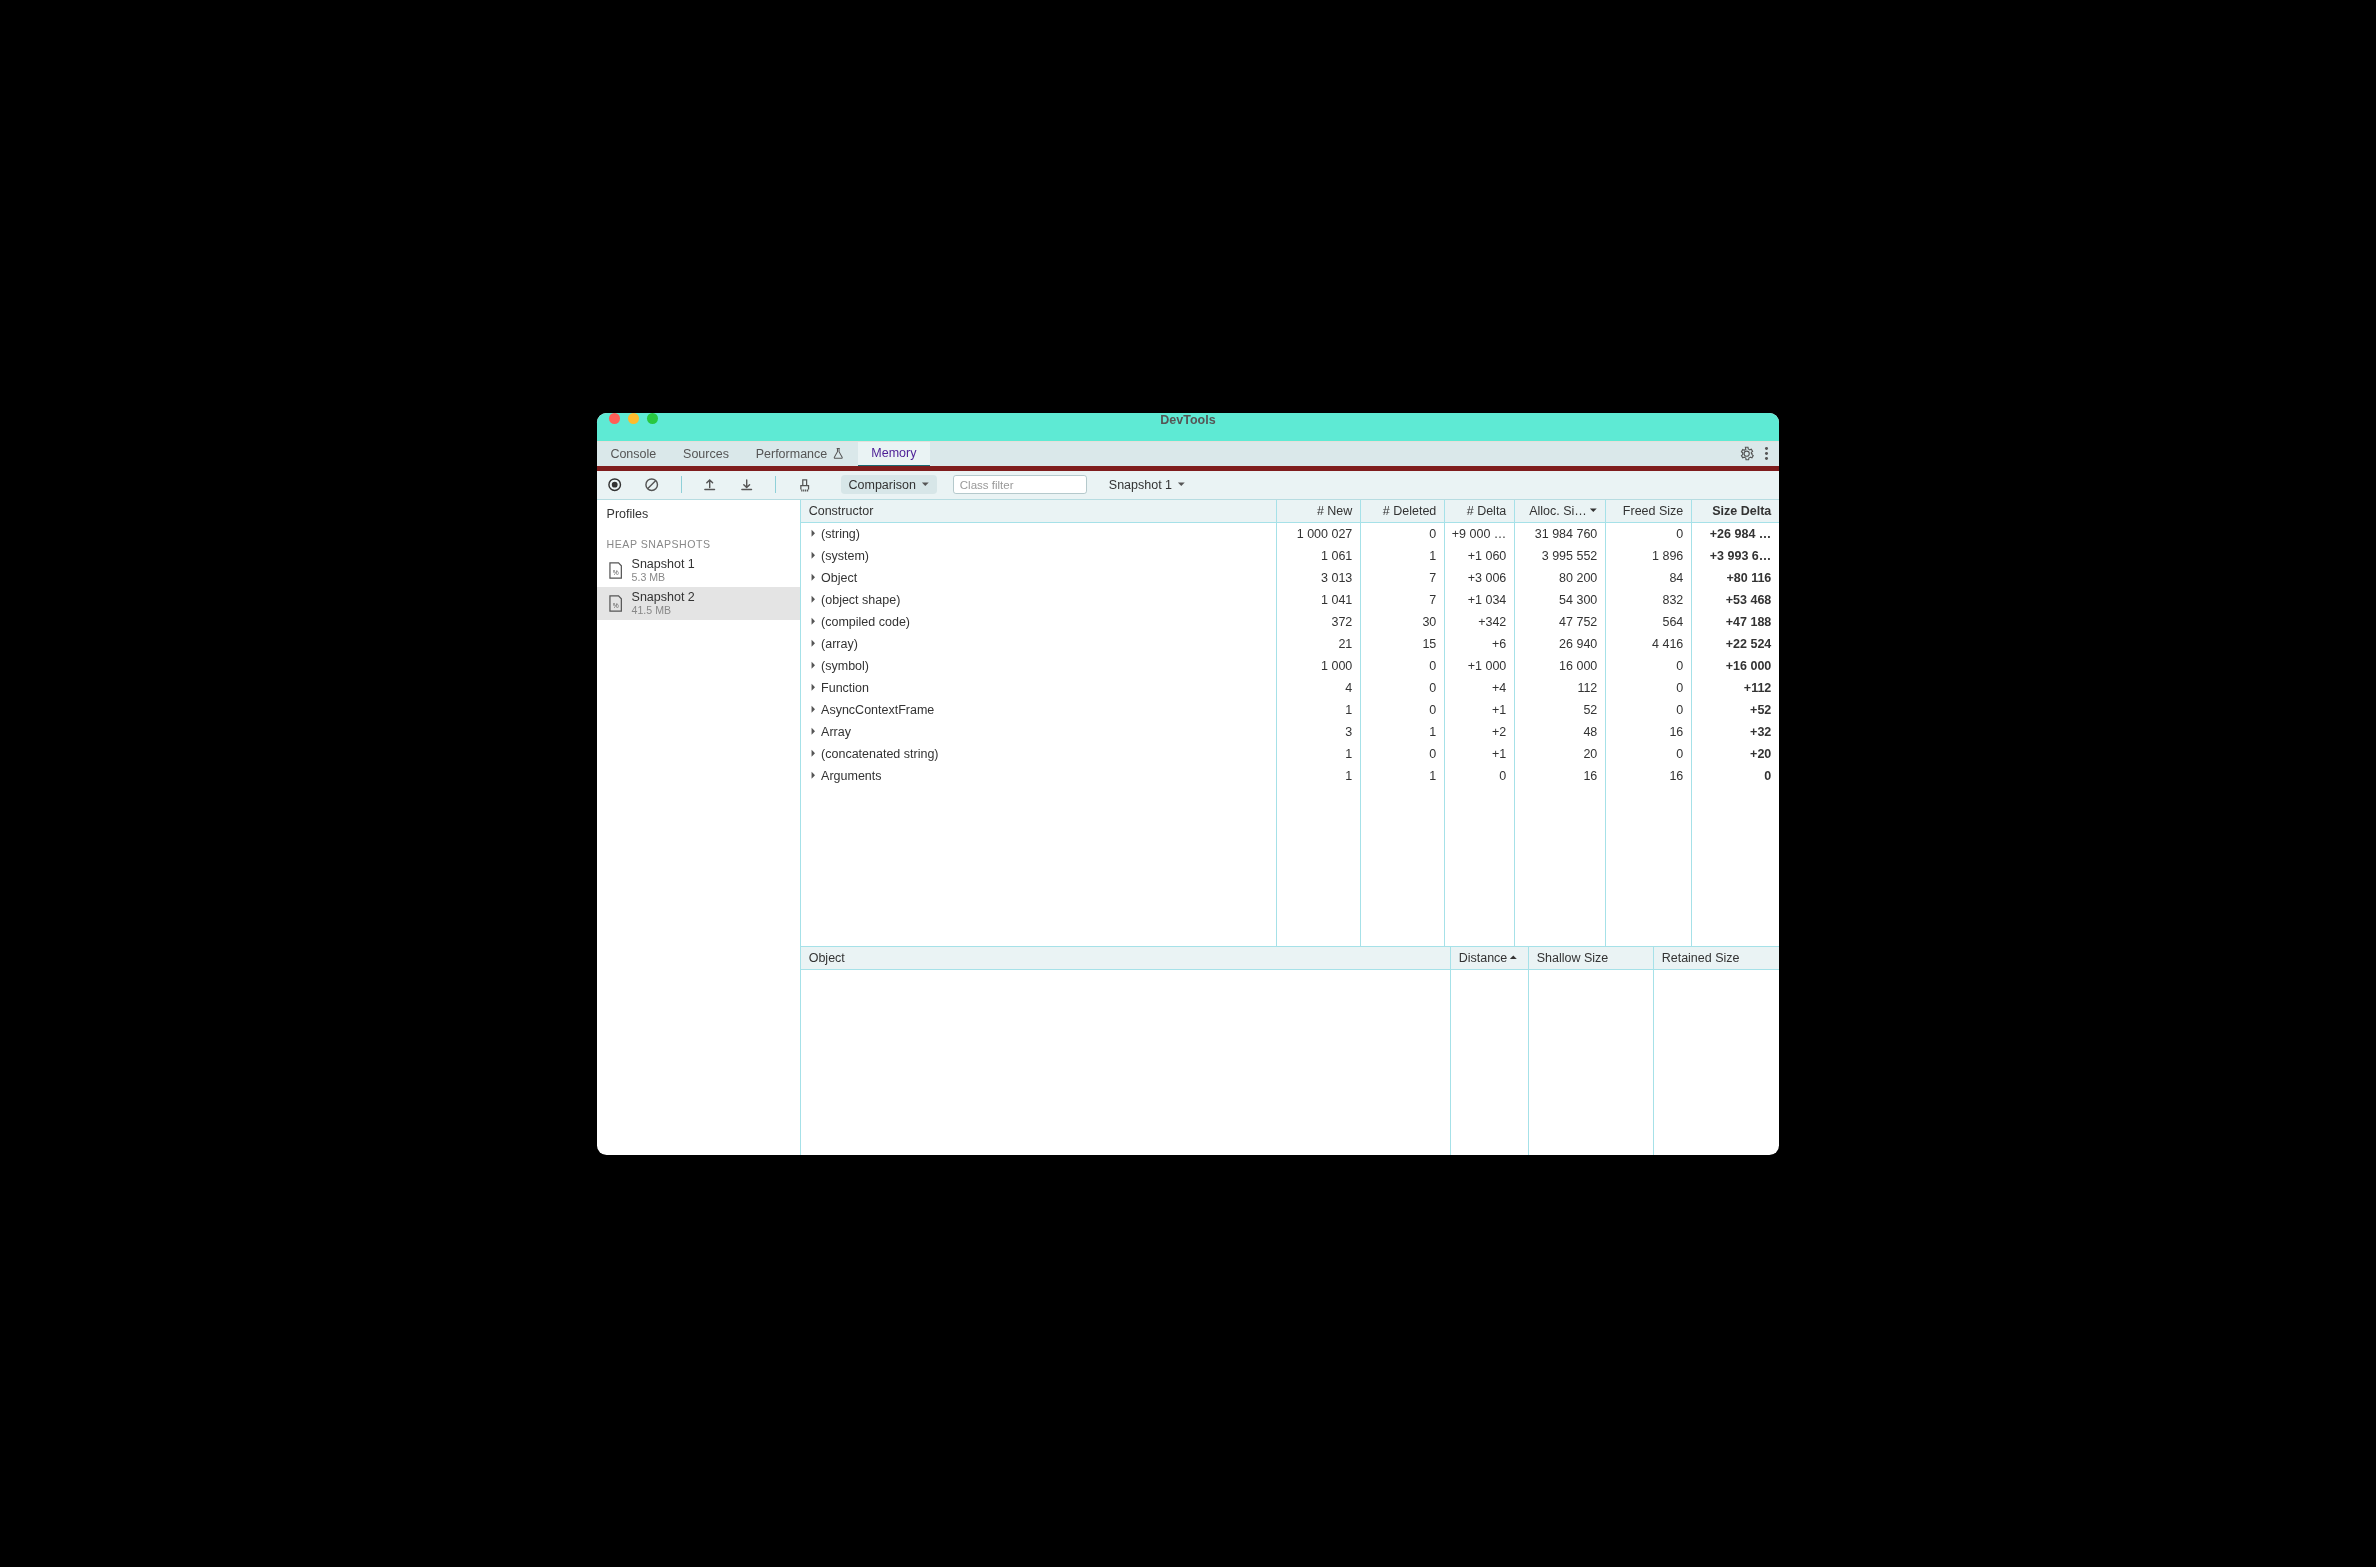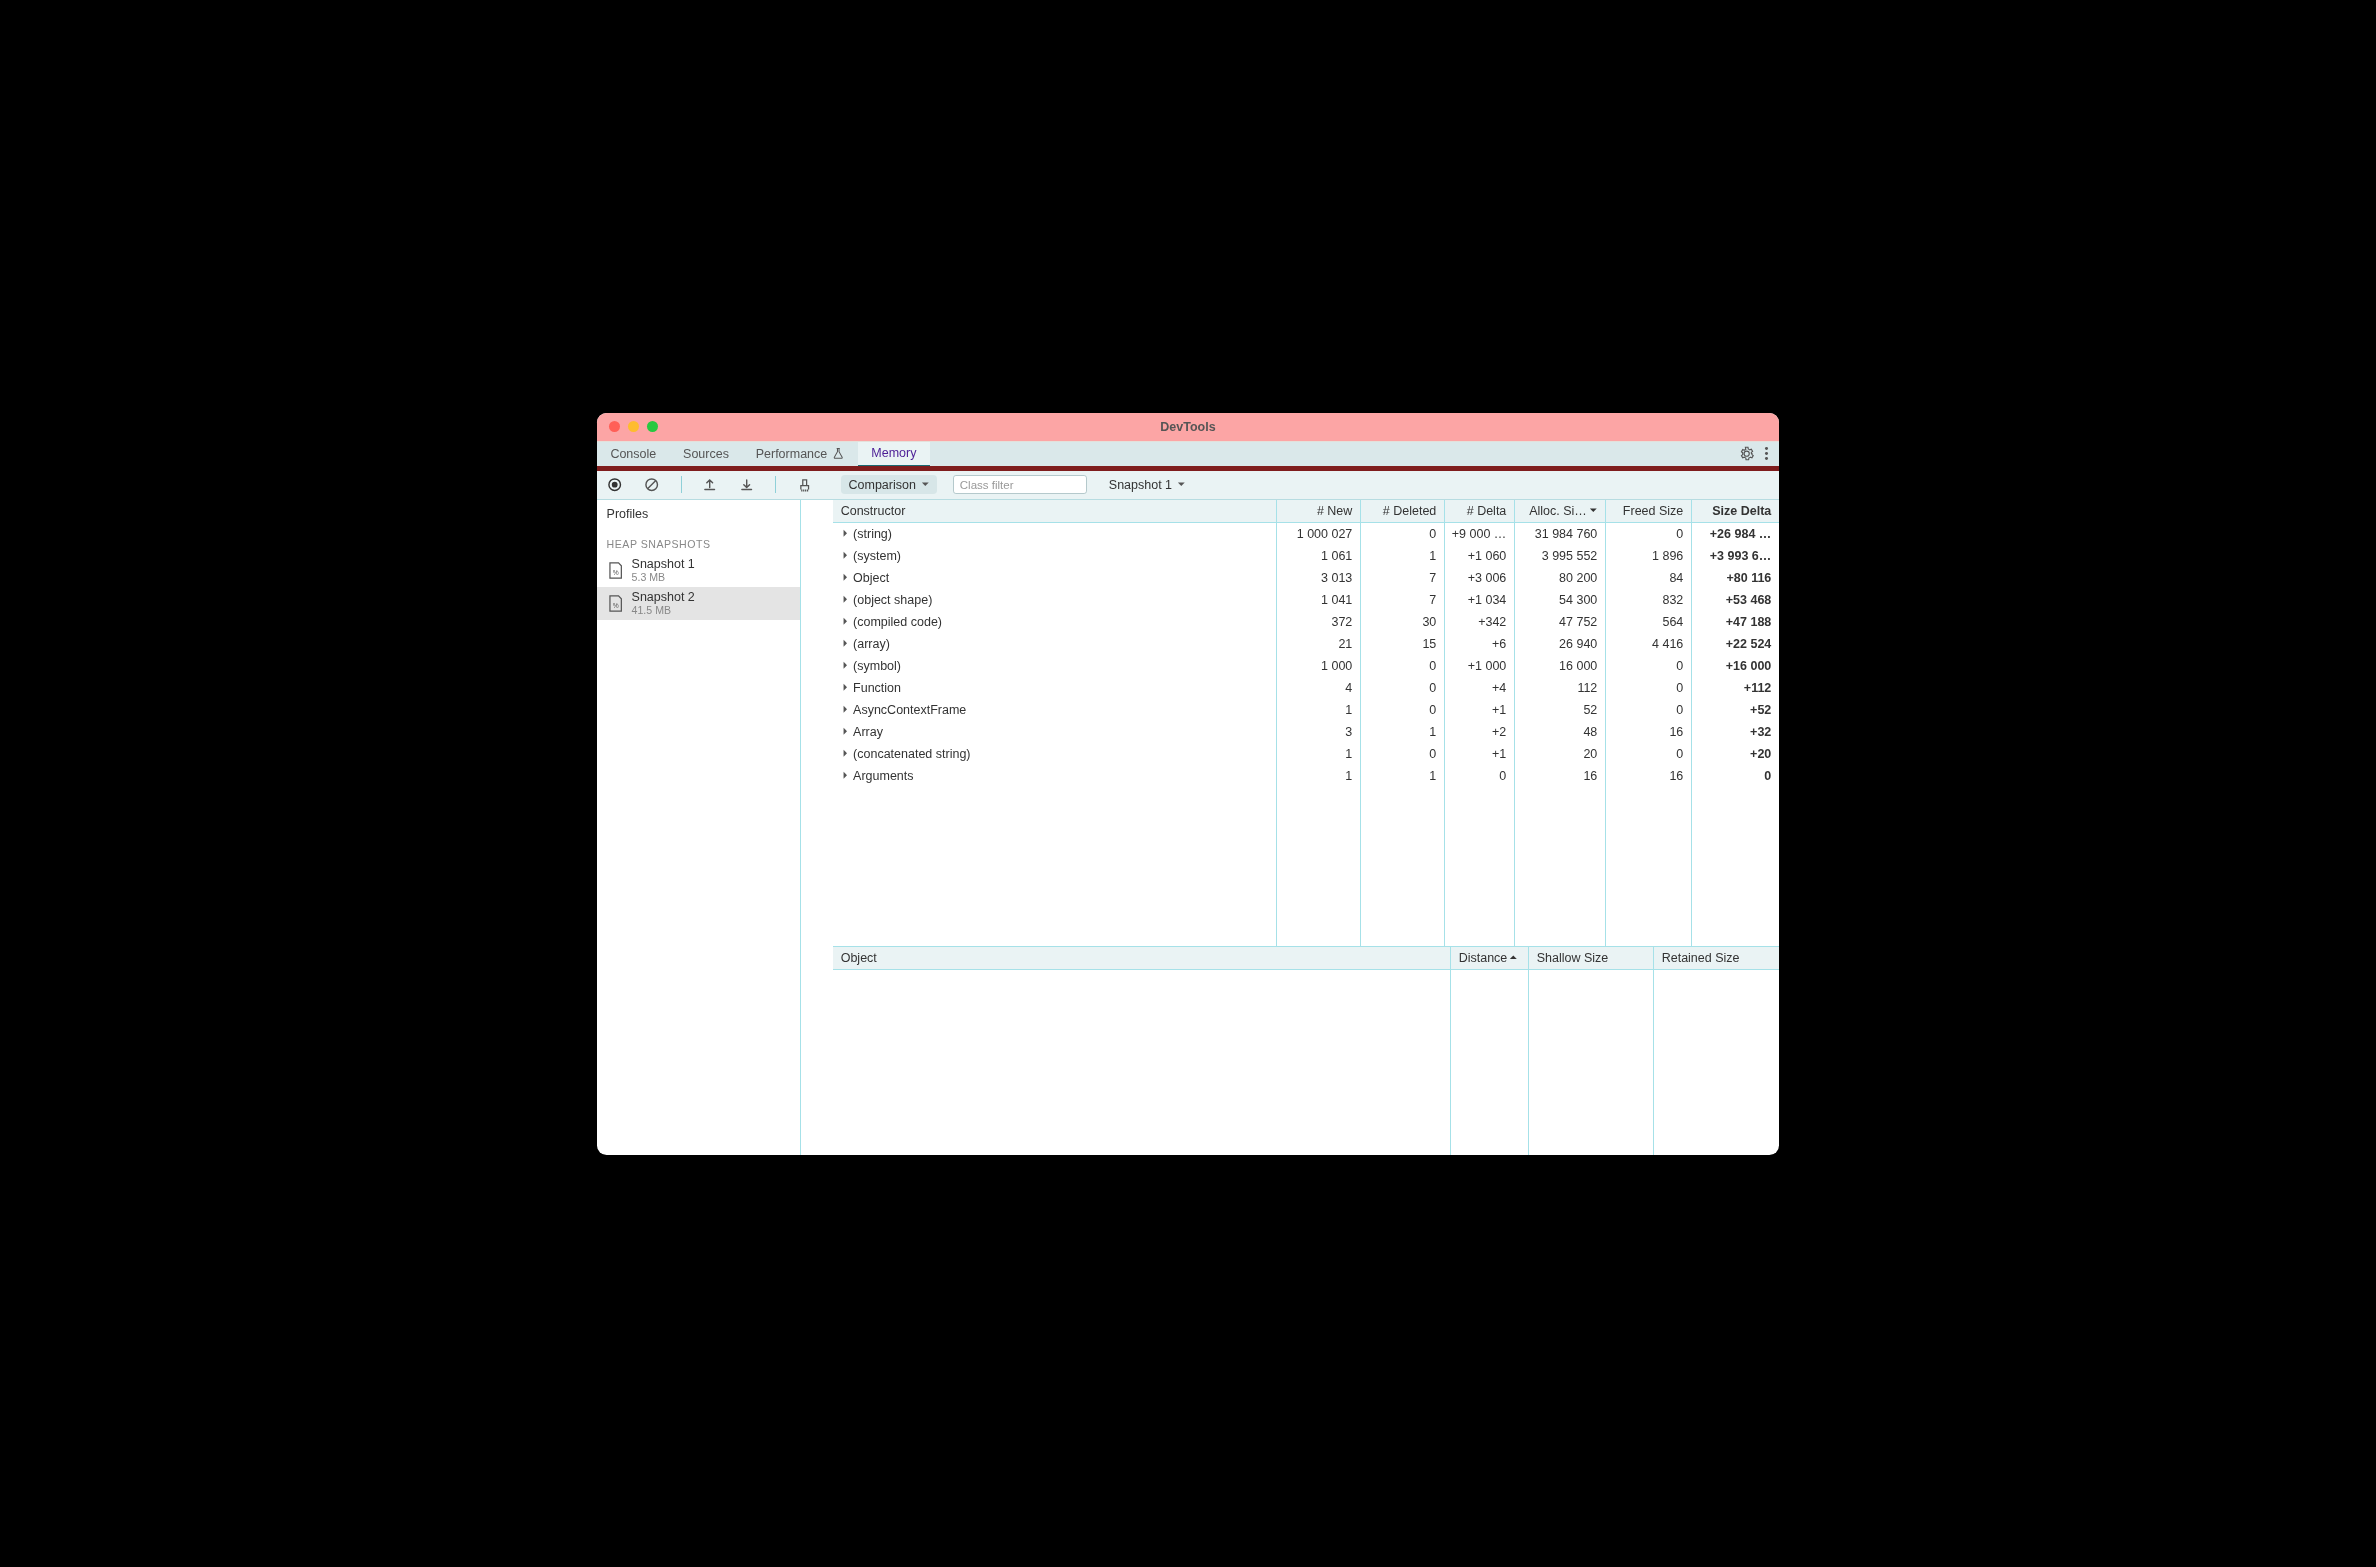--- a/index.html
+++ b/index.html
@@ -20,23 +20,22 @@
     background: #fff;
     border-radius: 9.6px;
     overflow: hidden;
     box-shadow: 0 19px 58px rgba(0,0,0,0.5);
     display: flex;
     flex-direction: column;
   }
   
   .titlebar {
     height: 29px;
-    background: #fca5a5;
-    display: flex;
-    align-items: center;
+    background: #5eead4;
+    display: flex;
     position: relative;
     border-bottom: 1px solid #e5e0da;
     flex-shrink: 0;
   }
   .traffic-lights {
     display: flex;
     gap: 7.7px;
     margin-left: 11.5px;
   }
   .tl { width: 11.5px; height: 11.5px; border-radius: 50%; }
@@ -184,21 +183,20 @@
   }
   .snapshot-text { display: flex; flex-direction: column; line-height: 1.1; }
   .snapshot-name { font-size: 12.5px; color: #333; }
   .snapshot-size { font-size: 10.6px; color: #888; }
   
   .content {
     flex: 1;
     display: flex;
     flex-direction: column;
     overflow: hidden;
-    margin-left: 32px;
   }
   .table-wrapper {
     flex: 1;
     display: flex;
     flex-direction: column;
     overflow: hidden;
     border-bottom: 1px solid #a6e1e8;
   }
   .grid-header {
     display: flex;

